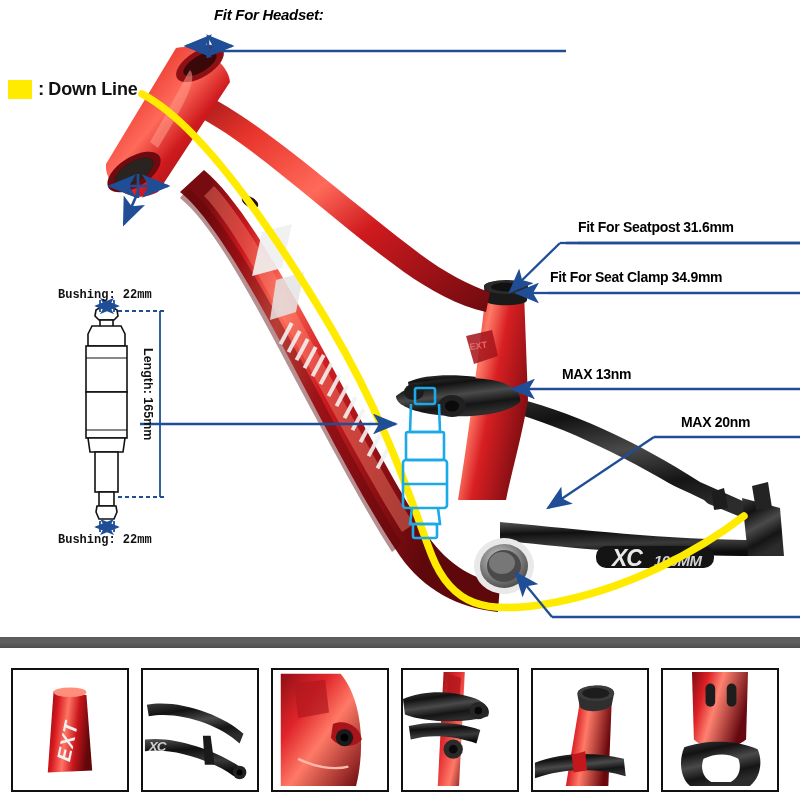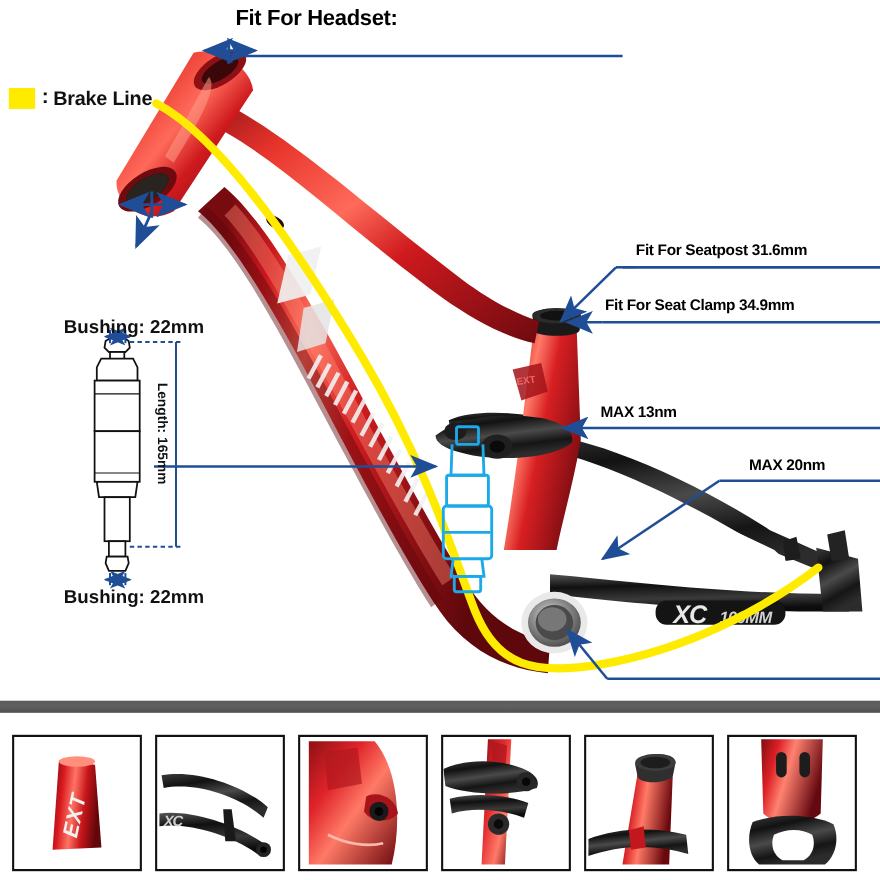--- a/index.html
+++ b/index.html
@@ -14,21 +14,21 @@
 
   
   .anno{
     position:absolute;
     font-weight:bold;
     color:#000;
     white-space:nowrap;
     letter-spacing:-0.3px;
     line-height:1.18;
   }
-  .anno-18{font-size:20px;}
+  .anno-18{font-size:15px;font-style:italic;}
   .anno-17{font-size:14px;}
 
   
   #legend{position:absolute;left:8px;top:78px;display:flex;align-items:center;gap:4px;}
   #legend .swatch{width:24px;height:19px;background:#ffeb00;display:block;}
   #legend .colon{font-size:19px;font-weight:bold;color:#111;margin-left:2px;}
   #legend .ltxt{font-size:18px;font-weight:bold;color:#111;letter-spacing:-0.2px;}
 
   
   #divider{position:absolute;left:0;top:637px;width:800px;height:11px;
@@ -37,21 +37,21 @@
   
   #thumbs{position:absolute;left:0;top:668px;width:800px;height:126px;}
   .thumb{position:absolute;top:0;width:118px;height:124px;border:2px solid #111;
     background:#fff;overflow:hidden;box-sizing:border-box;}
   .thumb .inner{position:absolute;inset:0;}
 
   
   svg.stage{position:absolute;left:0;top:0;width:800px;height:800px;overflow:visible;}
 
   
-  .shock-t{position:absolute;font-size:17px;font-weight:bold;color:#111;white-space:nowrap;}
+  .shock-t{position:absolute;font-size:12px;font-weight:bold;color:#111;white-space:nowrap;font-family:Liberation Mono, monospace;}
   .shock-len{position:absolute;font-size:12.5px;font-weight:bold;color:#111;
     white-space:nowrap;transform:rotate(90deg);transform-origin:0 0;}
 </style>
 </head>
 <body>
 
 <div id="root">
 
   <svg class="stage" viewBox="0 0 800 800">
     <defs>
@@ -285,30 +285,30 @@
       <line x1="96" y1="527" x2="118" y2="527" marker-start="url(#arrowBlueStart)" marker-end="url(#arrowBlue)"></line>
       <line x1="160" y1="311" x2="160" y2="497"></line>
       <line x1="118" y1="311" x2="166" y2="311" stroke-dasharray="4 3"></line>
       <line x1="118" y1="497" x2="166" y2="497" stroke-dasharray="4 3"></line>
     </g>
   </svg>
 
   <div id="legend">
     <span class="swatch"></span>
     <span class="colon">:</span>
-    <span class="ltxt">Brake Line</span>
+    <span class="ltxt">Down Line</span>
   </div>
 
   <div class="anno anno-18" style="left:214px;top:6px;">Fit For Headset:</div>
 
   <div class="anno anno-17" style="left:578px;top:219px;">Fit For Seatpost 31.6mm</div>
 
   <div class="anno anno-17" style="left:550px;top:269px;text-align:right;">Fit For Seat Clamp 34.9mm</div>
 
-  <div class="anno anno-17" style="left:546px;top:366px;">MAX 13nm</div>
+  <div class="anno anno-17" style="left:562px;top:366px;">MAX 13nm</div>
 
   <div class="anno anno-17" style="left:681px;top:414px;">MAX 20nm</div>
 
 
   <div class="shock-t" style="left:58px;top:288px;">Bushing: 22mm</div>
   <div class="shock-t" style="left:58px;top:533px;">Bushing: 22mm</div>
   <div class="shock-len" style="left:155px;top:348px;">Length: 165mm</div>
 
   <div id="divider"></div>
 

